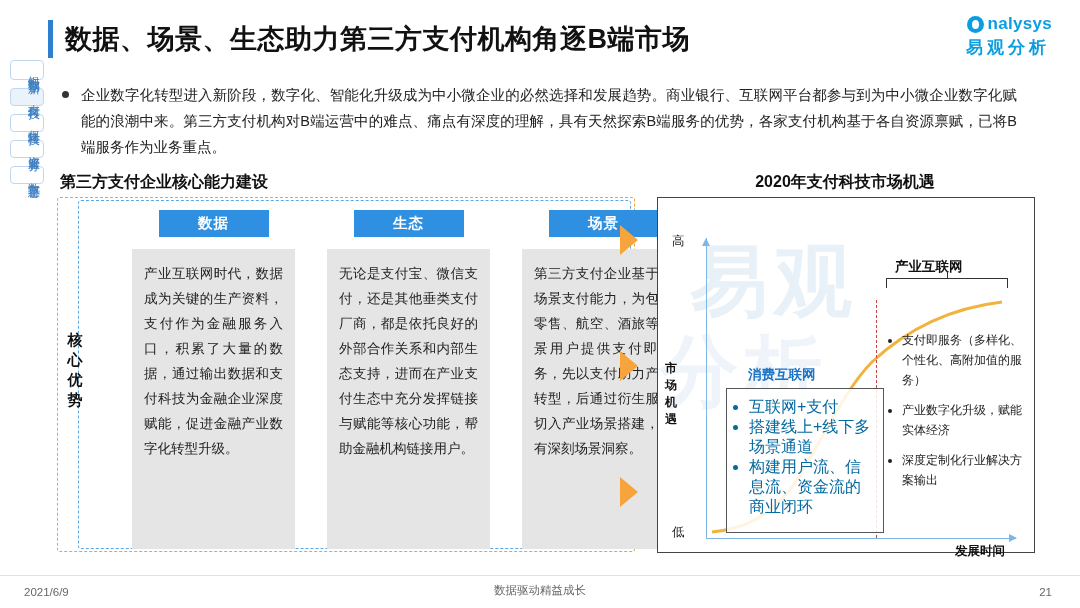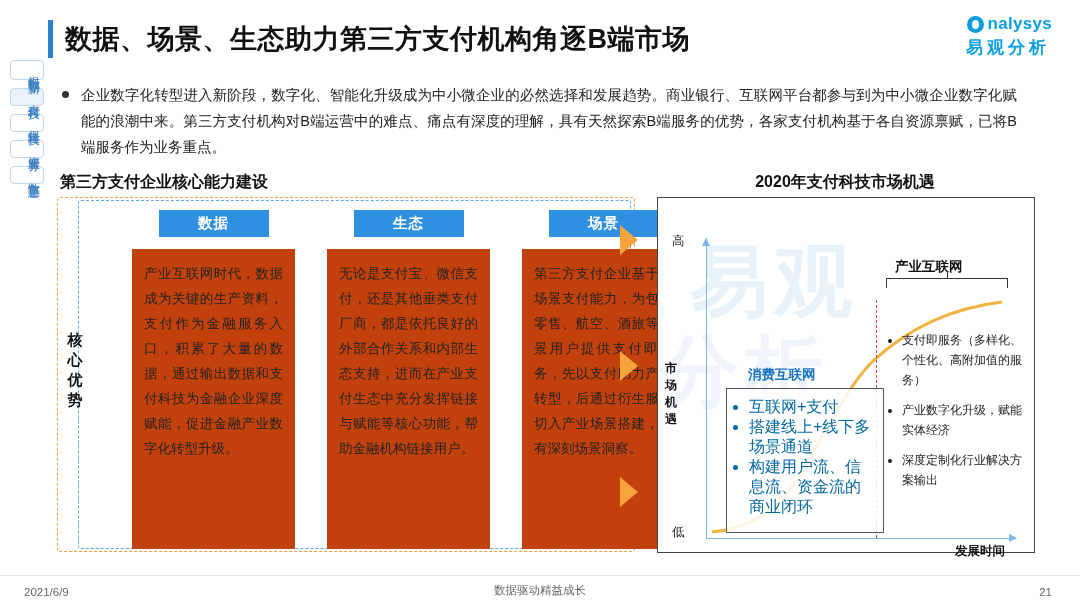--- a/index.html
+++ b/index.html
@@ -98,21 +98,21 @@
 
   .cards { position:absolute; left:86px; top:210px; display:flex; gap:32px;margin-left:46px; }
   .card { width:163px; }
   .card-tag {
     width:110px; margin:0 auto 12px auto; height:27px;
     background:#2f8fe0; color:#fff; font-size:14.5px; font-weight:bold;
     display:flex; align-items:center; justify-content:center;
     letter-spacing:1px;
   }
   .card-body {
-    background:#c2410c; padding:12px 12px 14px 12px; height:300px;
+    background:#e5e5e5; padding:12px 12px 14px 12px; height:300px;
     font-size:13.5px; line-height:25px; color:#222; text-align:justify;
   }
 
   .arrows { position:absolute; left:620px; top:225px; width:30px; }
   .arrow {
     width:0; height:0;
     border-top:15px solid transparent;
     border-bottom:15px solid transparent;
     border-left:18px solid #f7a43c;
     margin-bottom:96px;

